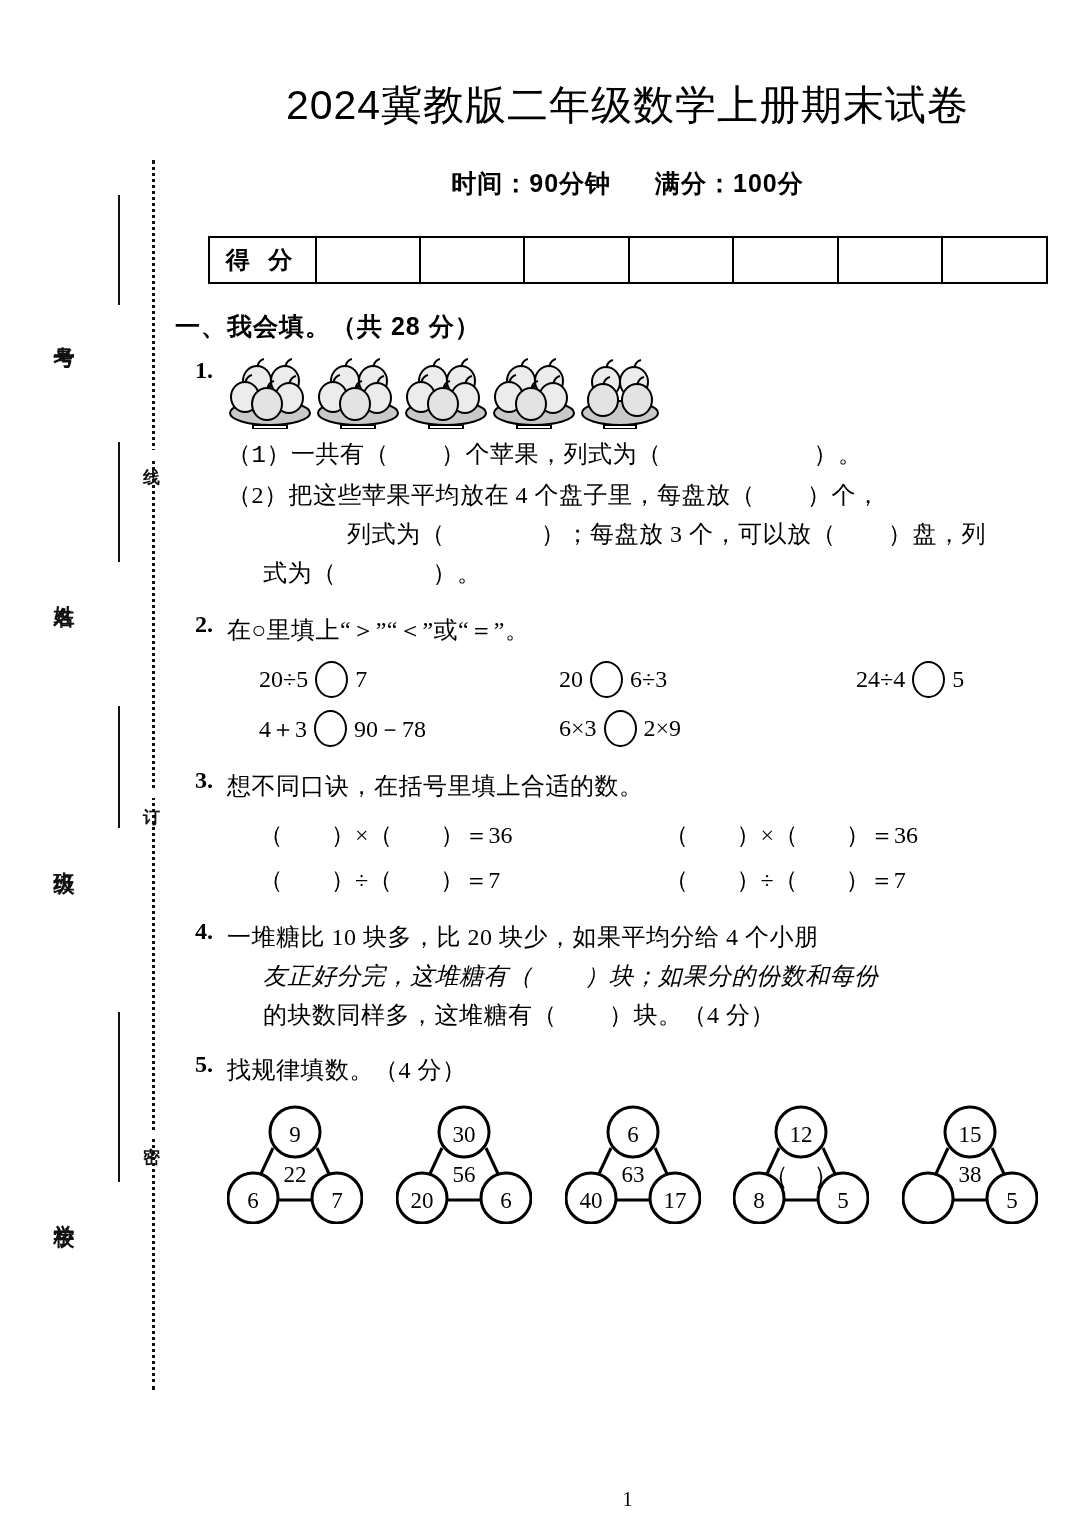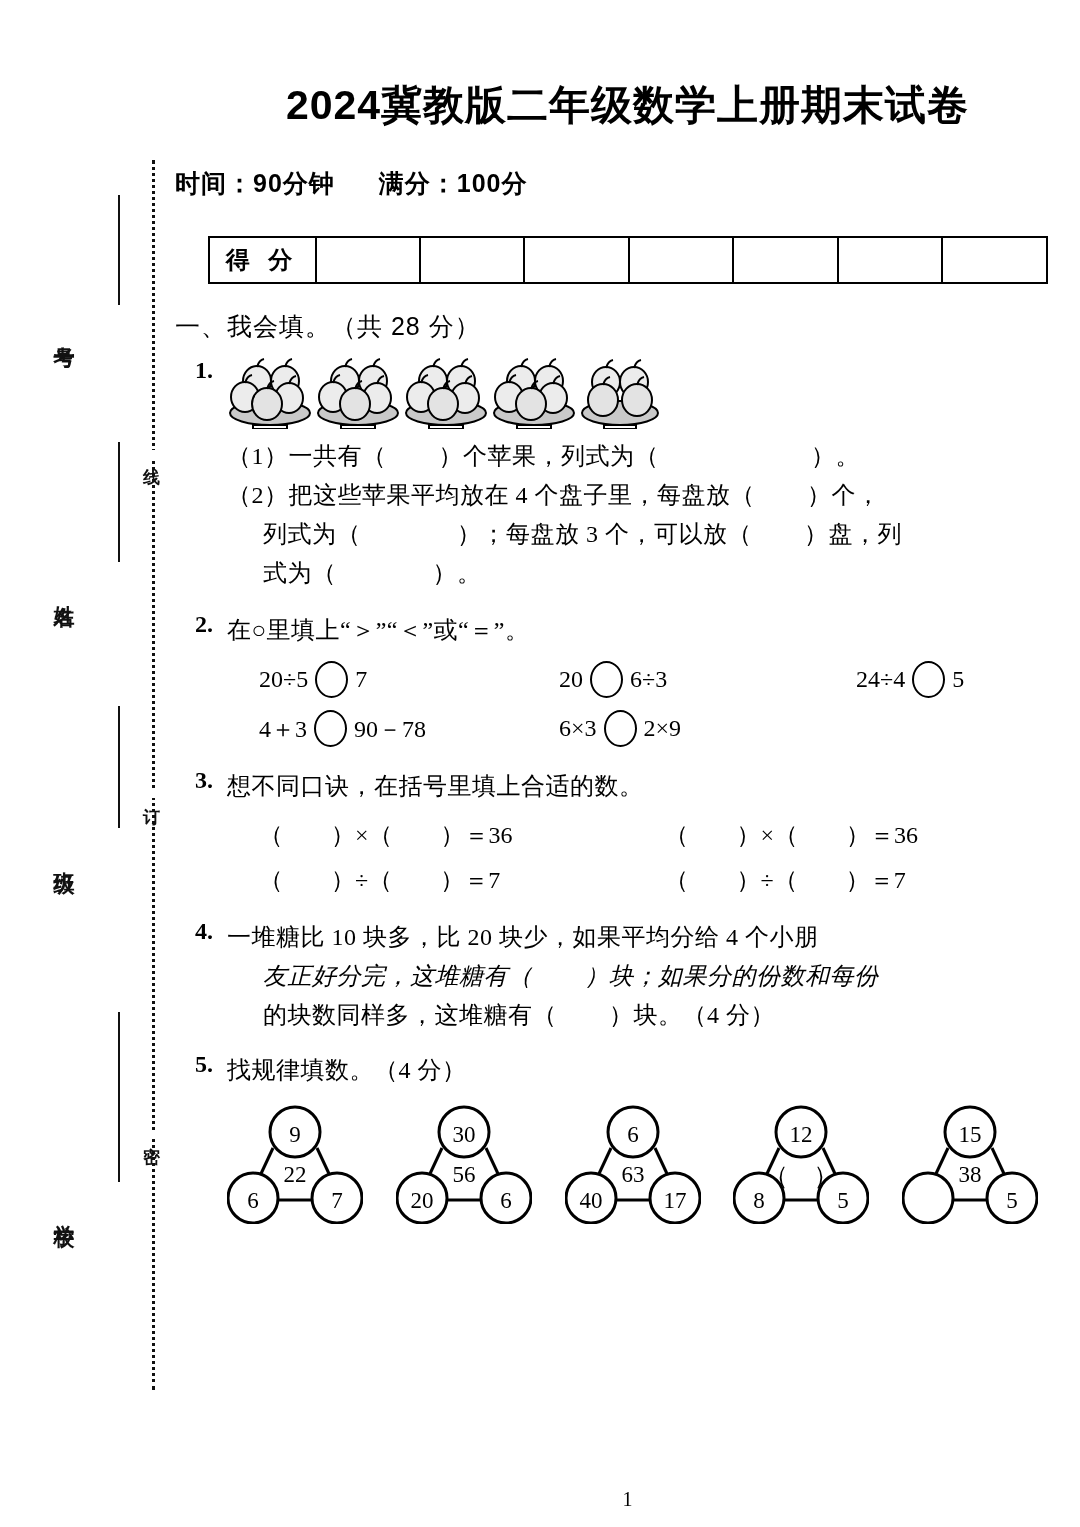--- a/index.html
+++ b/index.html
@@ -36,31 +36,32 @@
     font-family:"Liberation Sans", sans-serif;
     font-weight:bold;font-size:17px;
     background:#fff;padding:4px 0;color:#111;
   }
 
   
   #page{position:absolute;left:175px;top:0;width:905px;height:1527px;}
 
   .title{
     font-family:"Liberation Sans", sans-serif;
-    font-weight:bold;
+    font-weight:normal;
     font-size:41px;
     letter-spacing:1px;
     text-align:center;
     margin-top:78px;
     white-space:nowrap;
   }
   .subtitle{
     font-family:"Liberation Sans", sans-serif;
     font-weight:bold;
     font-size:25px;
+    text-align:center;
     margin-top:34px;
     letter-spacing:1px;
   }
   .subtitle .gap{display:inline-block;width:44px;}
 
   
   table.score{
     border-collapse:collapse;
     margin:36px auto 0 auto;
     width:840px;
@@ -77,21 +78,21 @@
     letter-spacing:6px;
     padding:0;
   }
   table.score td.hd{width:105px;}
 
   
   .content{margin:0 0 0 0;padding:0 10px 0 0;}
 
   .sec-head{
     font-family:"Liberation Sans", sans-serif;
-    font-weight:normal;
+    font-weight:bold;
     font-size:25px;
     margin:26px 0 0 0;
     letter-spacing:1px;
   }
 
   .qnum{
     font-family:"Liberation Serif", serif;
     font-weight:bold;
     font-size:24px;
   }
@@ -284,28 +285,28 @@
                 <path d="M55 11 q2 -7 7 -8" fill="none"></path>
               <ellipse cx="24" cy="43" rx="15" ry="16" fill="#e3e3e3"></ellipse>
                 <path d="M24 28 q2 -7 7 -8" fill="none"></path>
               <ellipse cx="58" cy="43" rx="15" ry="16" fill="#e3e3e3"></ellipse>
                 <path d="M58 28 q2 -7 7 -8" fill="none"></path>
             </g>
           </svg>
         </div>
       </div>
 
-      <div class="qtext" style="margin-top:8px;">
+      <div class="qtext" style="margin-top:8px;font-family:Liberation Mono, monospace;">
         <span>（1）一共有（</span><span class="blank b-sm"></span><span>）个苹果，列式为（</span><span class="blank b-lg"></span><span>）。</span>
       </div>
 
       <div class="qtext">
         <span>（2）把这些苹果平均放在 4 个盘子里，每盘放（</span><span class="blank b-sm"></span><span>）个，</span>
       </div>
-      <div class="qtext" style="padding-left:36px;">
+      <div class="qtext" style="padding-left:36px;text-align:center;">
         <span>列式为（</span><span class="blank b-md"></span><span>）；每盘放 3 个，可以放（</span><span class="blank b-sm"></span><span>）盘，列</span>
       </div>
       <div class="qtext" style="padding-left:36px;">
         <span>式为（</span><span class="blank b-md"></span><span>）。</span>
       </div>
     </div>
 
     <div class="q" style="margin-top:18px;">
       <span class="qnum">2.</span>
       <div class="qtext">在○里填上“＞”“＜”或“＝”。</div>

